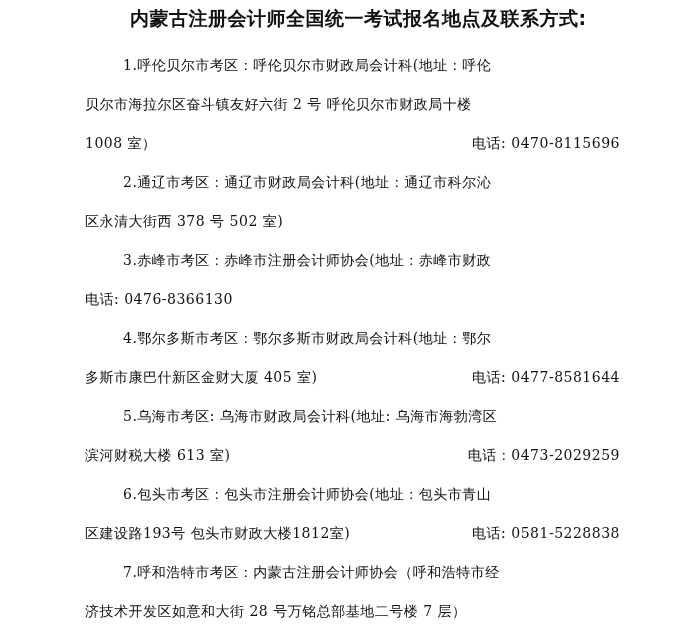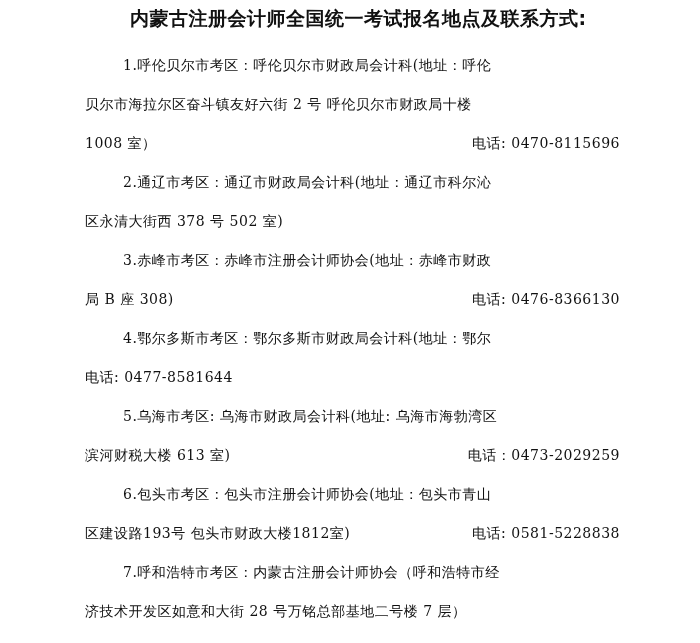--- a/index.html
+++ b/index.html
@@ -73,28 +73,28 @@
     <span>2.通辽市考区：通辽市财政局会计科(地址：通辽市科尔沁</span>
   </div>
   <div class="line" style="top:206px">
     <span>区永清大街西 378 号 502 室)</span>
   </div>
 
   <div class="line indent" style="top:245px">
     <span>3.赤峰市考区：赤峰市注册会计师协会(地址：赤峰市财政</span>
   </div>
   <div class="line" style="top:284px">
-    <span>局 B 座 308)</span>
     <span class="phone">电话: 0476-8366130</span>
   </div>
 
   <div class="line indent" style="top:323px">
     <span>4.鄂尔多斯市考区：鄂尔多斯市财政局会计科(地址：鄂尔</span>
   </div>
   <div class="line" style="top:362px">
+    <span>多斯市康巴什新区金财大厦 405 室)</span>
     <span class="phone">电话: 0477-8581644</span>
   </div>
 
   <div class="line indent" style="top:401px">
     <span>5.乌海市考区: 乌海市财政局会计科(地址: 乌海市海勃湾区</span>
   </div>
   <div class="line" style="top:440px">
     <span>滨河财税大楼 613 室)</span>
     <span class="phone">电话：0473-2029259</span>
   </div>

